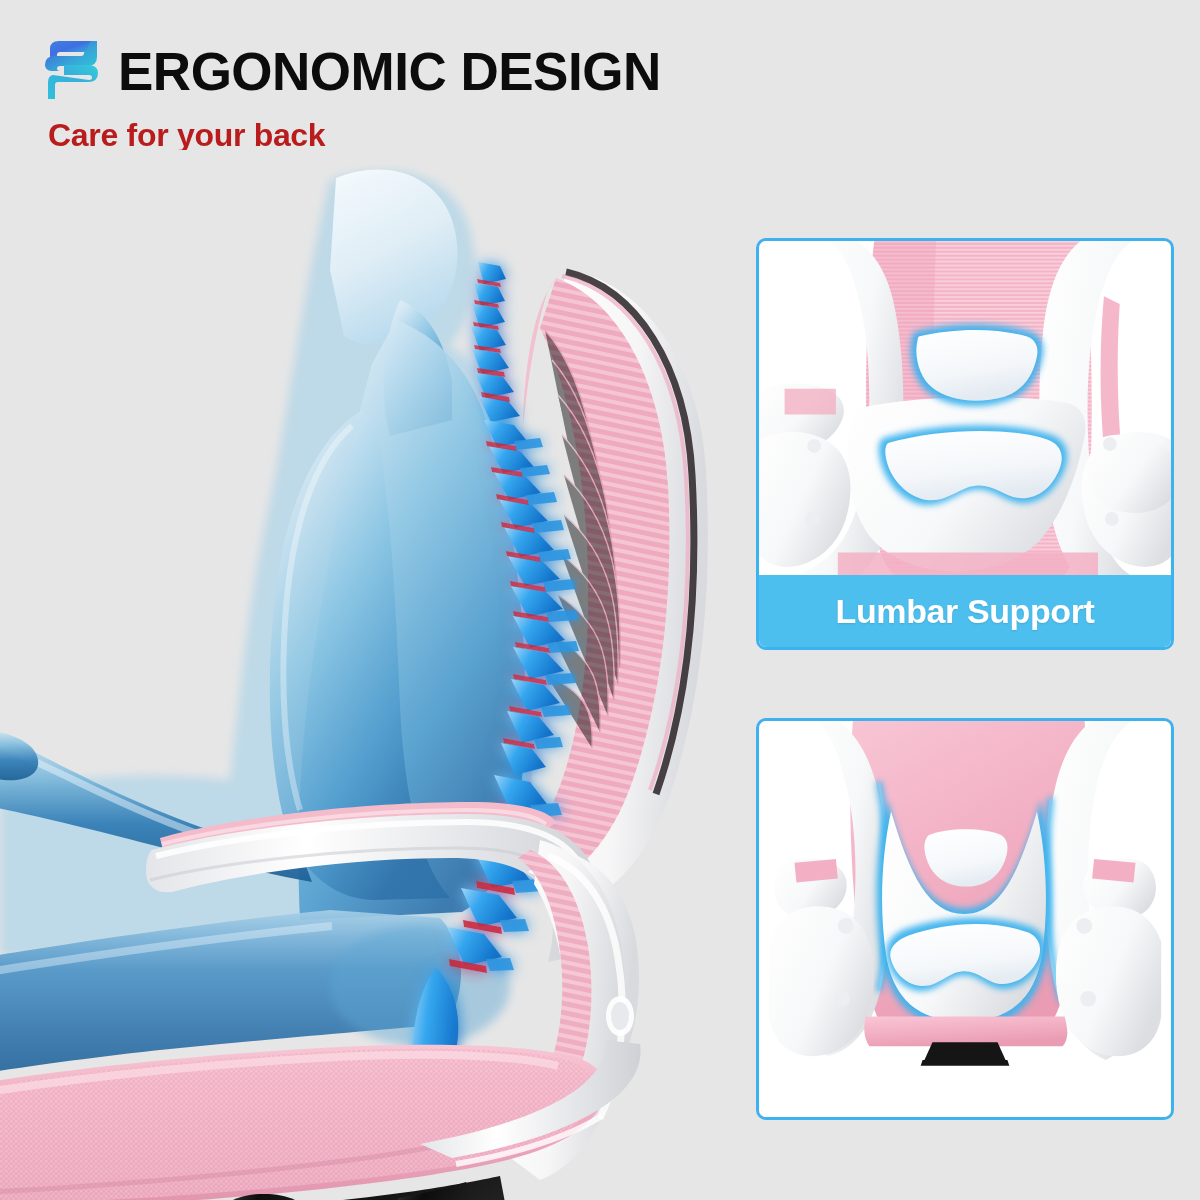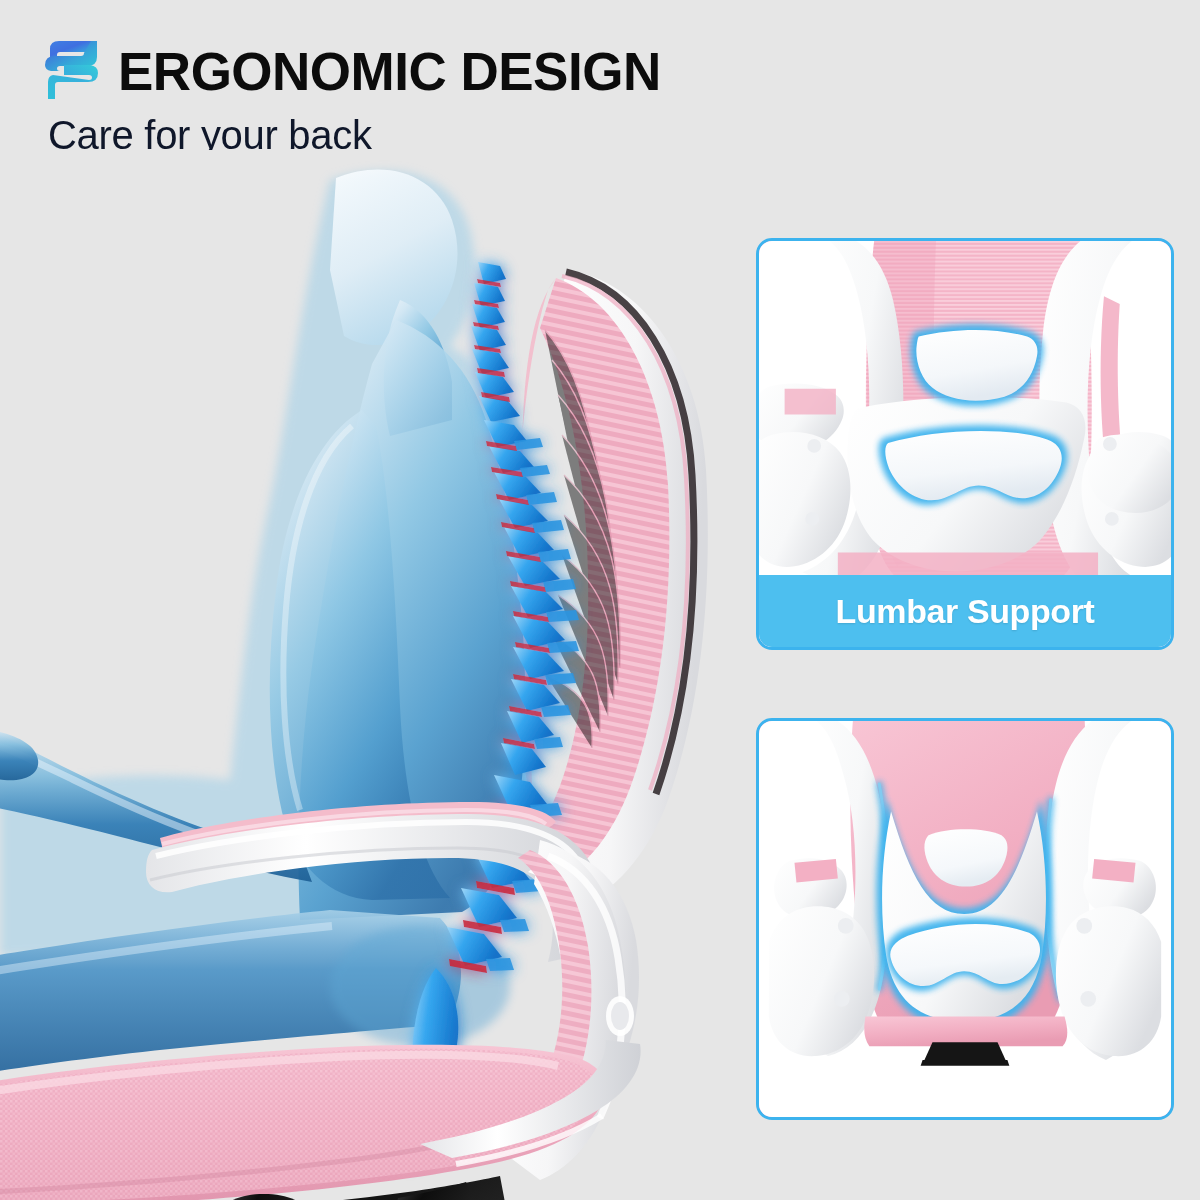--- a/index.html
+++ b/index.html
@@ -14,31 +14,31 @@
   
   #header{ position:absolute; left:0; top:0; width:976px; height:165px;margin-top:11px; }
   #logo{ position:absolute; left:44px; top:28px; width:56px; height:62px; }
   #title{
     position:absolute; left:118px; top:30px;
     font-size:53px; font-weight:bold; letter-spacing:-0.5px;
     color:#0c0c0c; white-space:nowrap; line-height:62px;
   }
   #subtitle{
     position:absolute; left:48px; top:103px;
-    font-size:40px; font-weight:400; color:#0f172a;
+    font-size:32px; font-weight:700; color:#b91c1c;
     letter-spacing:-0.3px; white-space:nowrap; line-height:42px;
   }
 
   
   #hero{ position:absolute; left:0; top:150px; width:748px; height:1050px; overflow:hidden; }
   #hero svg{ display:block; }
 
   
   .panel{
-    position:absolute; border:3px solid #3cb3ee; border-radius:16px;
+    position:absolute; border:3px solid #3cb3ee; border-radius:10px;
     background:#f9a8d4; overflow:hidden;
   }
   #panel-lumbar{ left:756px; top:238px; width:418px; height:412px; }
   #panel-backrest{ left:756px; top:718px; width:418px; height:402px; }
   .panel-art{ position:absolute; left:0; top:0; width:100%; height:100%; }
   .panel-label{
     position:absolute; left:0; bottom:0; width:100%; height:72px;
     background:#4dbfef; color:#ffffff;
     display:flex; align-items:center; justify-content:center;
     font-size:34px; font-weight:bold; letter-spacing:-0.4px;

